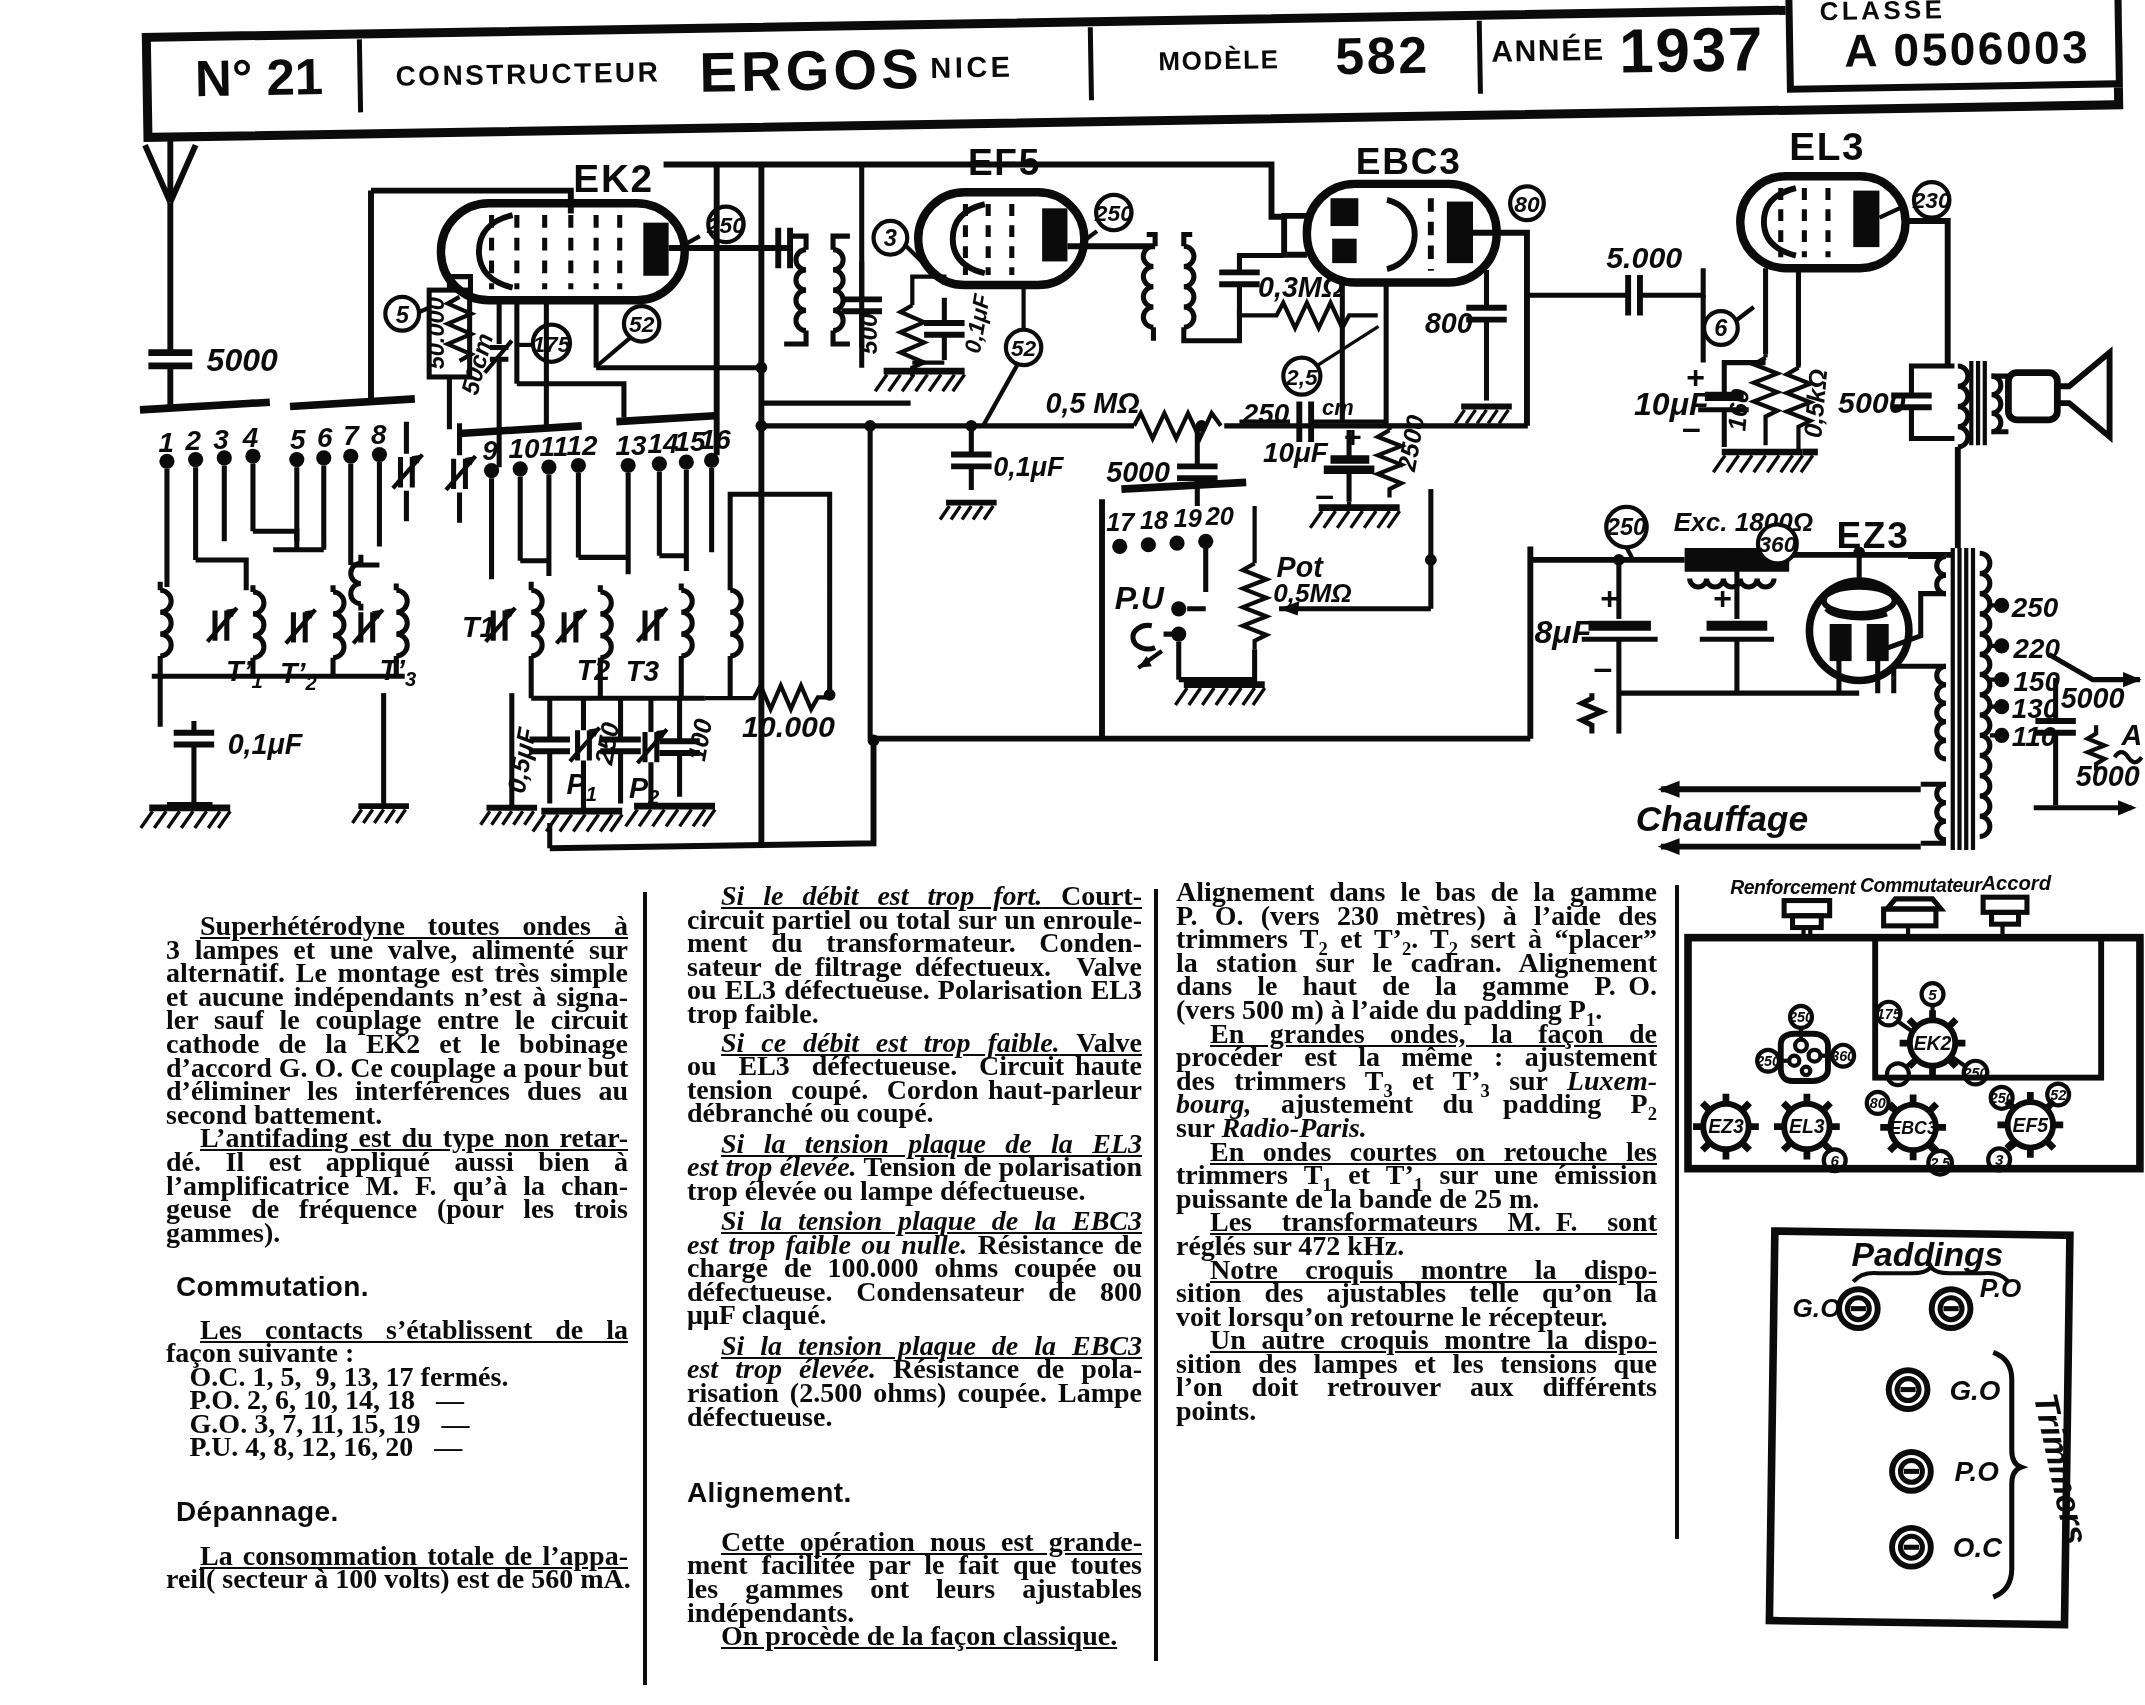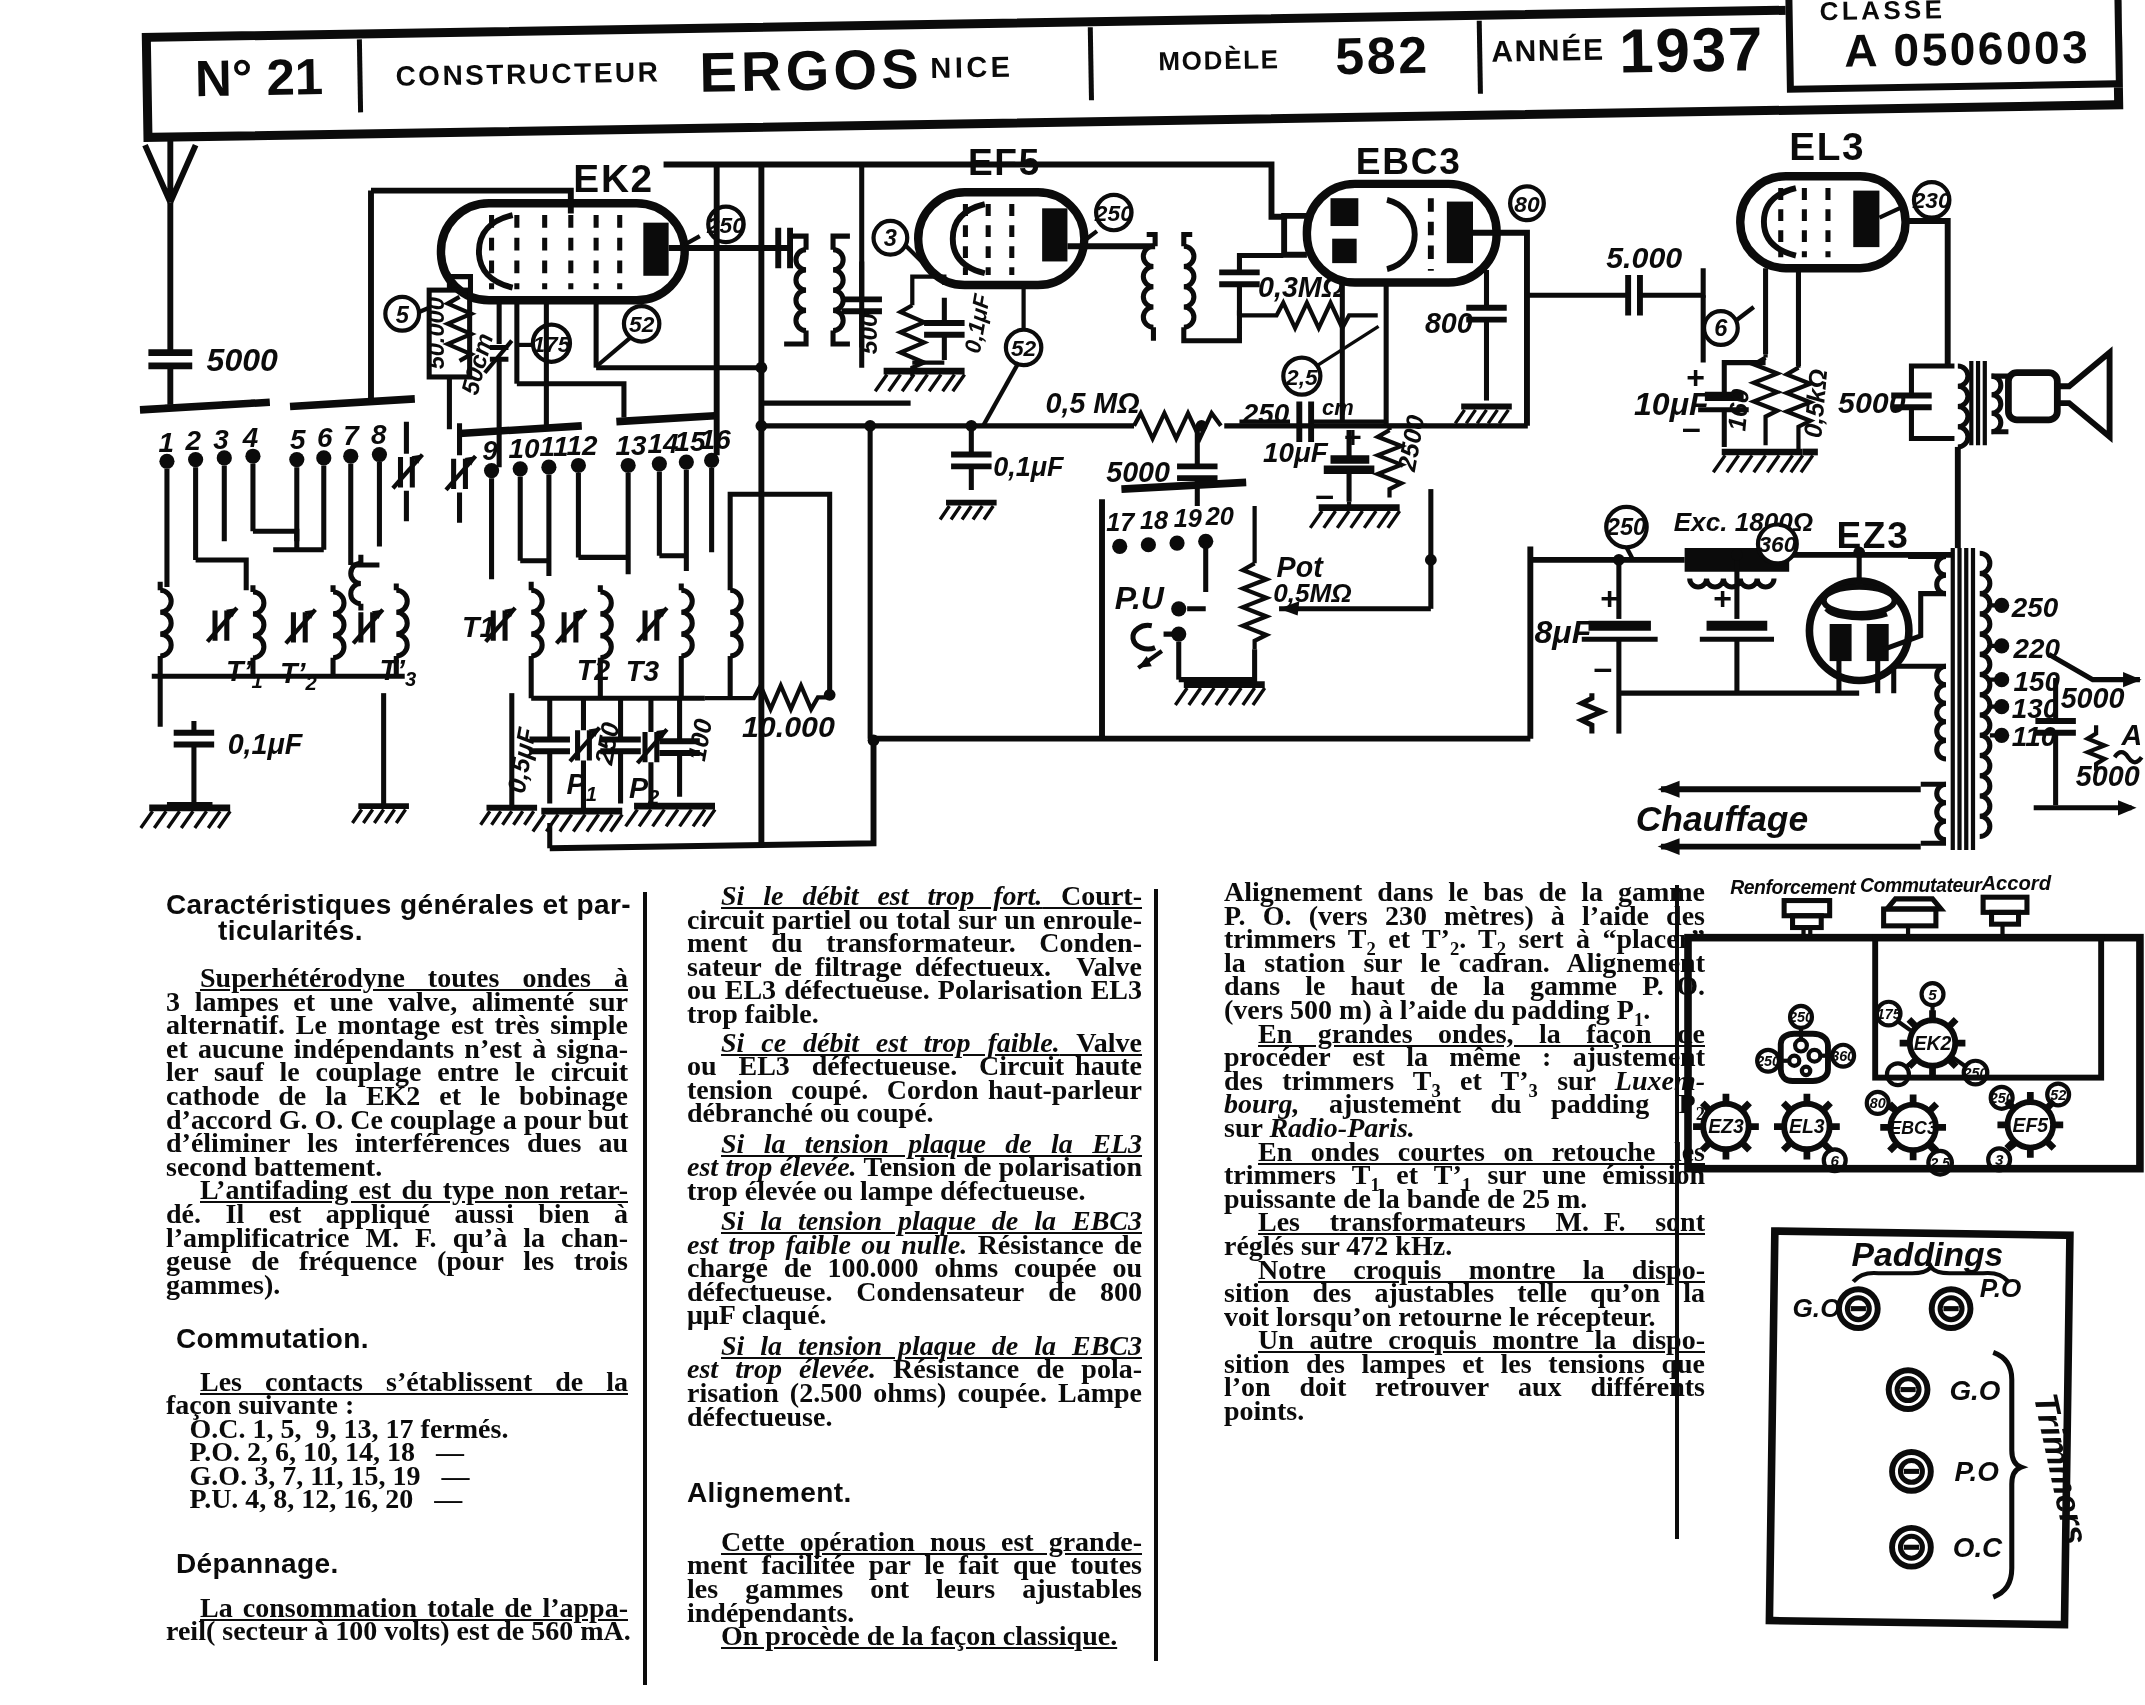--- a/index.html
+++ b/index.html
@@ -845,21 +845,20 @@
 </svg>
 
 <div class="abs" style="left:643px;top:892px;width:4.2px;height:793px;background:#0b0b0b;"></div>
 
 <div class="abs" style="left:1154px;top:889px;width:4.2px;height:772px;background:#0b0b0b;"></div>
 
 <div class="abs" style="left:1675px;top:885px;width:4.2px;height:654px;background:#0b0b0b;"></div>
 
 <div class="col" style="left:166px;top:892px;width:462px;">
 
-  <div class="sh">Caractéristiques générales et par-<br><span style="padding-left:52px;">ticularités.</span></div>
   <div style="height:22px;"></div>
 
   <div class="jl in">Superhétérodyne&nbsp; toutes&nbsp; ondes&nbsp; à</div>
   <div class="jl">3 lampes et une valve, alimenté sur</div>
   <div class="jl">alternatif. Le montage est très simple</div>
   <div class="jl">et aucune indépendants n’est à signa-</div>
   <div class="jl">ler sauf le couplage entre le circuit</div>
   <div class="jl">cathode de la EK2 et le bobinage</div>
   <div class="jl">d’accord G. O. Ce couplage a pour but</div>
   <div class="jl">d’éliminer les interférences dues au</div>
@@ -927,21 +926,21 @@
   <div style="height:23.6px;"></div>
 
   <div class="jl in">Cette&nbsp; opération&nbsp; nous&nbsp; est&nbsp; grande-</div>
   <div class="jl">ment facilitée par le fait que toutes</div>
   <div class="jl">les&nbsp; gammes&nbsp; ont&nbsp; leurs&nbsp; ajustables</div>
   <div class="ll">indépendants.</div>
 
   <div class="ll in">On procède de la façon classique.</div>
 </div>
 
-<div class="col" style="left:1224px;top:880px;width:481px;">
+<div class="col" style="left:1176px;top:880px;width:481px;">
 
   <div class="jl">Alignement dans le bas de la gamme</div>
   <div class="jl">P. O. (vers 230 mètres) à l’aide des</div>
   <div class="jl">trimmers T<sub style="font-size:18.6px;">2</sub> et T’<sub style="font-size:18.6px;">2</sub>. T<sub style="font-size:18.6px;">2</sub> sert à “placer”</div>
   <div class="jl">la station sur le cadran. Alignement</div>
   <div class="jl">dans&nbsp; le&nbsp; haut&nbsp; de&nbsp; la&nbsp; gamme&nbsp; P. O.</div>
   <div class="ll">(vers 500 m) à l’aide du padding P<sub style="font-size:18.6px;">1</sub>.</div>
 
   <div class="jl in">En&nbsp; grandes&nbsp; ondes,&nbsp; la&nbsp; façon&nbsp; de</div>
   <div class="jl">procéder&nbsp; est&nbsp; la&nbsp; même&nbsp; :&nbsp; ajustement</div>

